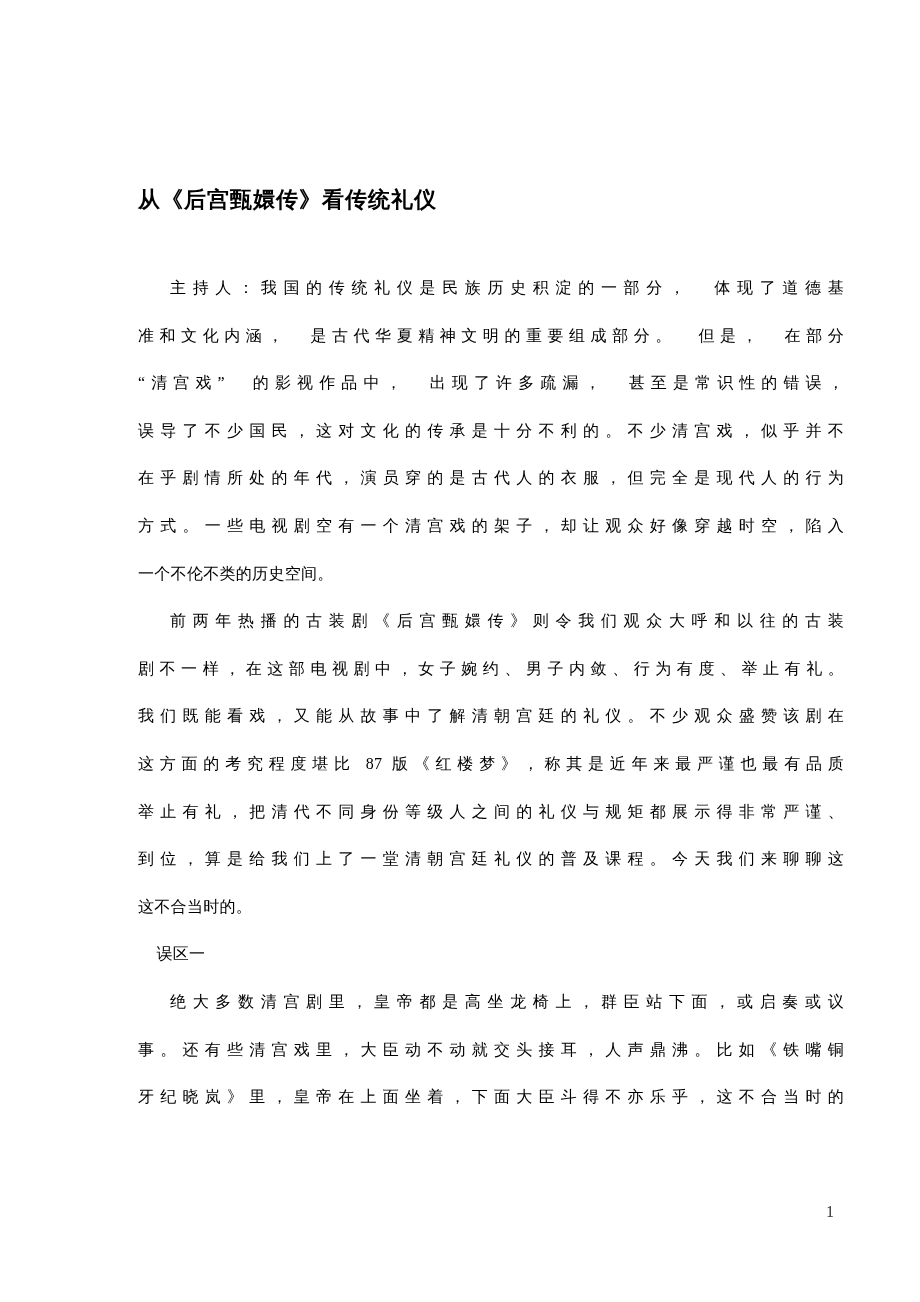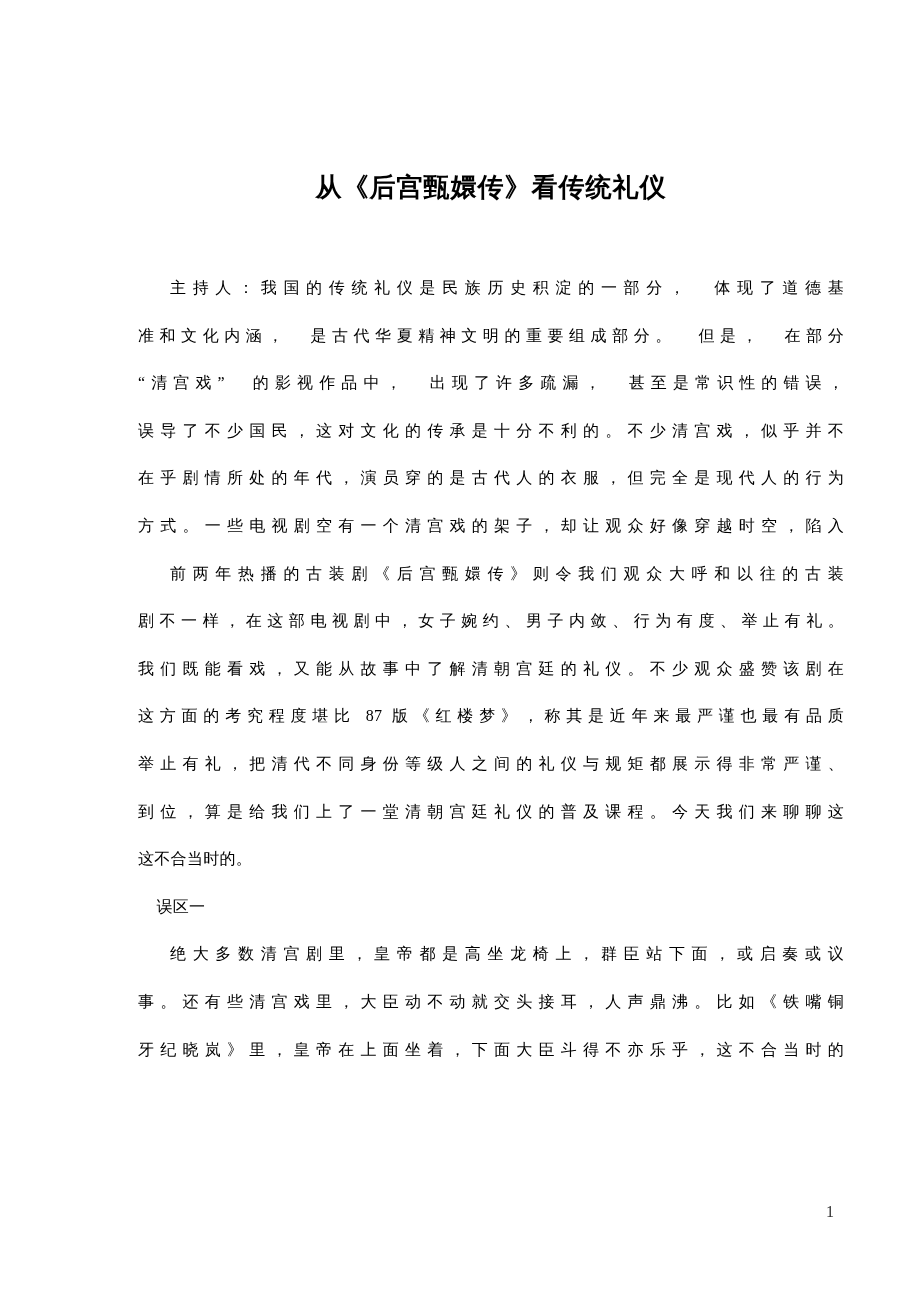--- a/index.html
+++ b/index.html
@@ -16,25 +16,24 @@
     font-family: "Liberation Serif", "DejaVu Serif", serif;
   }
   .doc-page {
     position: absolute;
     inset: 0;
     background: #ffffff;
   }
   .doc-title {
     position: absolute;
     left: 138px;
-    top: 172px;
+    top: 184px;
     width: 706px;
-    text-align: center;
     font-weight: 700;
-    font-size: 26px;
+    font-size: 22px;
     line-height: 32px;
     letter-spacing: 1px;
   }
   .doc-body {
     position: absolute;
     left: 138px;
     top: 264px;
     width: 706px;
     font-size: 16px;
   }
@@ -67,20 +66,21 @@
 
   <div class="doc-title">从《后宫甄嬛传》看传统礼仪</div>
 
   <div class="doc-body">
     <div class="line indent-2 fill">主持人：我国的传统礼仪是民族历史积淀的一部分，　体现了道德基</div>
     <div class="line fill">准和文化内涵，　是古代华夏精神文明的重要组成部分。　但是，　在部分</div>
     <div class="line fill">“清宫戏”　的影视作品中，　出现了许多疏漏，　甚至是常识性的错误，</div>
     <div class="line fill">误导了不少国民，这对文化的传承是十分不利的。不少清宫戏，似乎并不</div>
     <div class="line fill">在乎剧情所处的年代，演员穿的是古代人的衣服，但完全是现代人的行为</div>
     <div class="line fill">方式。一些电视剧空有一个清宫戏的架子，却让观众好像穿越时空，陷入</div>
+    <div class="line">一个不伦不类的历史空间。</div>
     <div class="line indent-2 fill">前两年热播的古装剧《后宫甄嬛传》则令我们观众大呼和以往的古装</div>
     <div class="line fill">剧不一样，在这部电视剧中，女子婉约、男子内敛、行为有度、举止有礼。</div>
     <div class="line fill">我们既能看戏，又能从故事中了解清朝宫廷的礼仪。不少观众盛赞该剧在</div>
     <div class="line fill">这方面的考究程度堪比 87 版《红楼梦》，称其是近年来最严谨也最有品质</div>
     <div class="line fill">举止有礼，把清代不同身份等级人之间的礼仪与规矩都展示得非常严谨、</div>
     <div class="line fill">到位，算是给我们上了一堂清朝宫廷礼仪的普及课程。今天我们来聊聊这</div>
     <div class="line">这不合当时的。</div>
     <div class="line indent-1">误区一</div>
     <div class="line indent-2 fill">绝大多数清宫剧里，皇帝都是高坐龙椅上，群臣站下面，或启奏或议</div>
     <div class="line fill">事。还有些清宫戏里，大臣动不动就交头接耳，人声鼎沸。比如《铁嘴铜</div>

